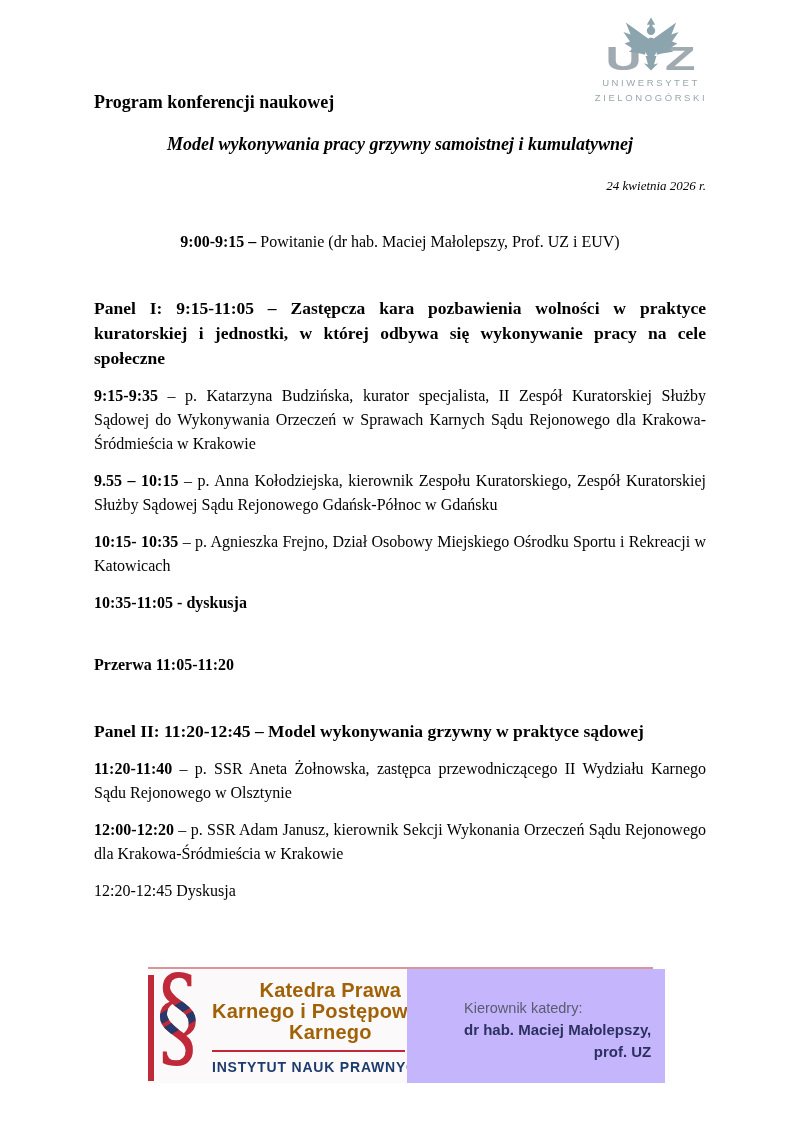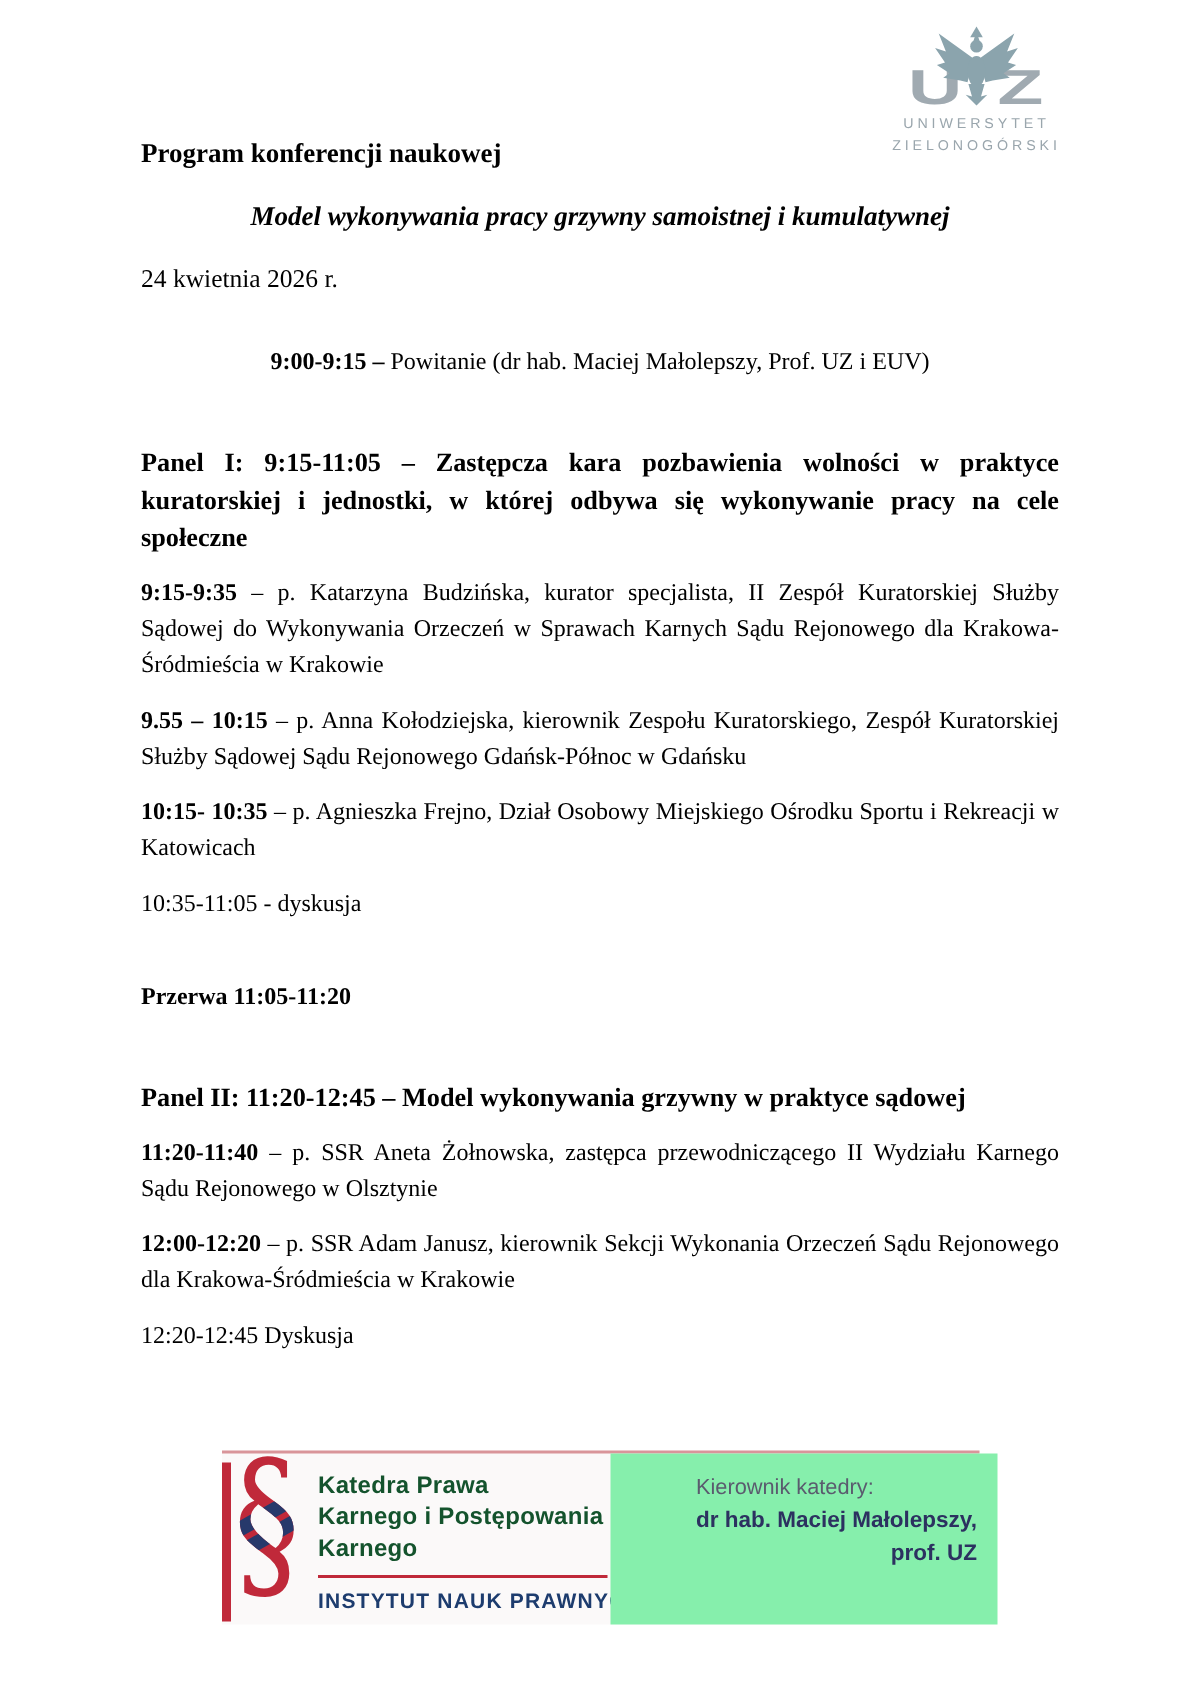--- a/index.html
+++ b/index.html
@@ -52,36 +52,36 @@
     text-align:left;
     font-size:18px; font-weight:bold; line-height:20px;
   }
   .doc-subtitle {
     margin-top:22px;
     text-align:center;
     font-size:18px; font-weight:bold; font-style:italic; line-height:20px;
   }
   .doc-date {
     margin-top:22px;
-    text-align:left;
-    font-size:17px; line-height:20px;
+    text-align:right;
+    font-size:13px; font-style:italic; line-height:20px;
   }
   .para {
     font-size:16px; line-height:24px;
     text-align:justify;
     margin-top:13px;
   }
   .para .time { font-weight:bold; }
   .opening { margin-top:34px; text-align:center; }
   .panel-heading {
     margin-top:42px;
     font-size:17.5px; font-weight:bold; line-height:25px;
     text-align:justify;
   }
-  .bold-line { font-weight:normal; }
+  .bold-line { font-weight:bold; }
   .break-line {
     margin-top:38px;
     font-size:16px; font-weight:bold; line-height:24px;
   }
   .panel2-gap { margin-top:42px; }
   .plain-line { text-align:left; }
 
   
   .banner {
     position:absolute; left:148px; top:967px;
@@ -108,37 +108,38 @@
     position:absolute; left:-6px; top:-18px;
     font-family:"DejaVu Serif", serif;
     font-size:112px; line-height:112px;
     transform:scaleX(0.78); transform-origin:left top;
   }
   .par-red { color:#c0293a; }
   .par-blue1 { color:#27396b; clip-path:polygon(0 50%,100% 28%,100% 38%,0 60%); }
   .par-blue2 { color:#27396b; clip-path:polygon(0 64%,100% 42%,100% 52%,0 74%); }
   .dept-block { margin-left:10px; padding-top:2px; }
   .dept-line {
-    color:#14532d; font-weight:bold;
-    font-size:16px; line-height:21px; letter-spacing:0.2px;
-    white-space:nowrap;
+    color:#a16207; font-weight:bold;
+    font-size:20px; line-height:21px; letter-spacing:0.2px;
+    white-space:nowrap;
+    text-align:center;
   }
   .dept-rule {
     width:193px; border:none; border-top:2px solid #c0293a;
     margin:7px 0 7px 0;
   }
   .institute-line {
     color:#1d3c6e; font-weight:bold;
     font-size:14px; letter-spacing:0.8px;
     white-space:nowrap;
   }
   .banner-right {
     flex:1; height:100%;
-    background:#86efac;
-    padding:12px 14px 0 57px;
+    background:#c4b5fd;
+    padding:28px 14px 0 57px;
   }
   .head-label {
     color:#5a5b6e; font-size:14.5px; line-height:22px;
   }
   .head-name {
     color:#2c3160; font-weight:bold; font-size:15px; line-height:22px;
     white-space:nowrap;
   }
   .head-title {
     color:#2c3160; font-weight:bold; font-size:15px; line-height:22px;

